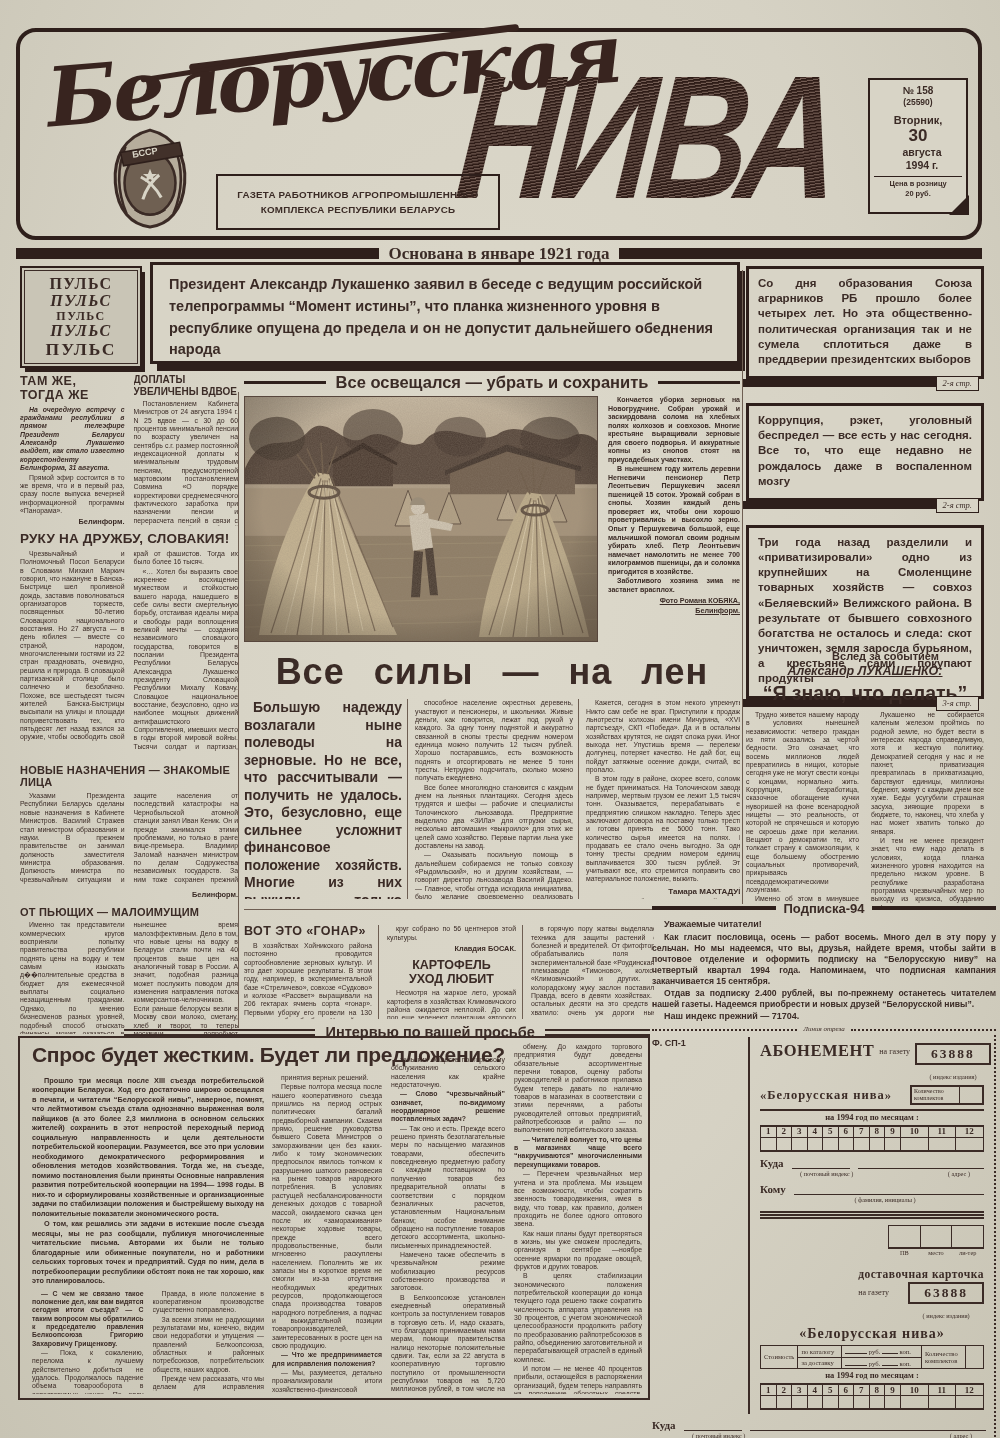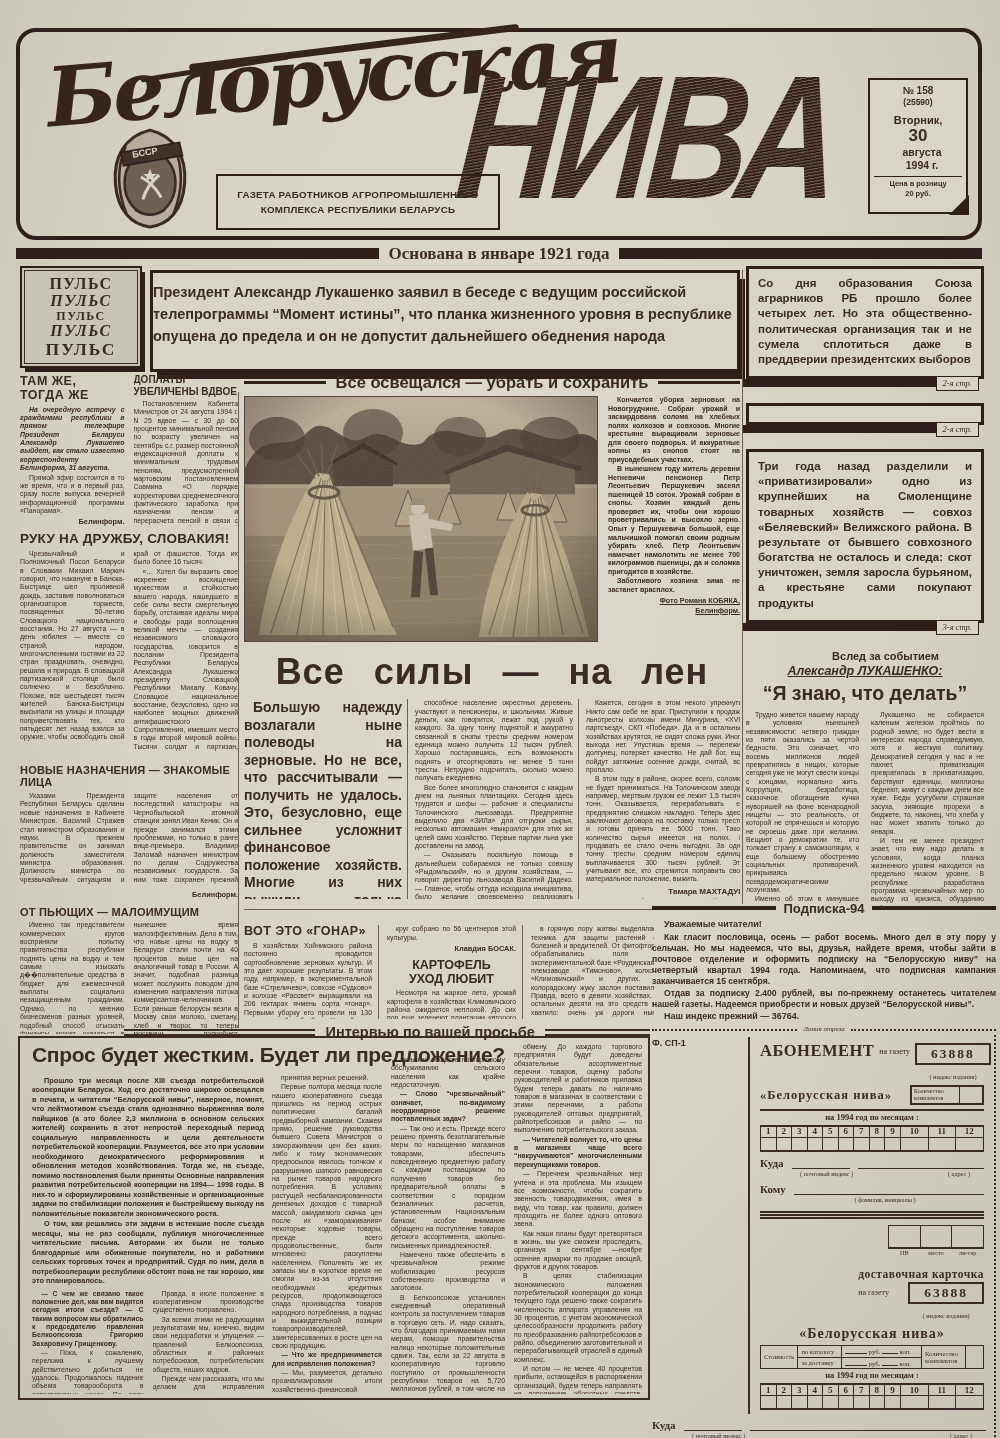--- a/index.html
+++ b/index.html
@@ -47,22 +47,22 @@
   
   #pulse{left:20px;top:266px;width:122px;height:102px;border:2.5px solid var(--ink2);
     background:#c9c5b6;box-shadow:4px 5px 0 -1px var(--ink2), inset 0 0 0 2px #c9c5b6, inset 0 0 0 3px var(--ink);
     display:flex;flex-direction:column;justify-content:center;align-items:center;}
   #pulse div{font:700 16px/1.06 "Liberation Serif",serif;letter-spacing:1.5px;}
   #pulse div:nth-child(2){font-style:italic;}
   #pulse div:nth-child(3){font-size:12px;font-weight:600;}
   #pulse div:nth-child(4){font-style:italic;}
   #pulse div:nth-child(5){font-size:17.5px;letter-spacing:2px;}
   
-  #leadbox{left:150px;top:270px;width:590px;height:102px;border:3px solid var(--ink2);
-    box-shadow:6px 8px 0 -1px var(--ink2);padding:9px 0;background:var(--paper);
+  #leadbox{left:150px;top:262px;width:590px;height:102px;border:3px solid var(--ink2);
+    box-shadow:6px 8px 0 -1px var(--ink2);padding:9px 16px;background:var(--paper);
     font:700 14.5px/1.5 "Liberation Sans",sans-serif;}
   
   #teasers{left:746px;top:266px;width:238px;}
   .tease{position:relative;border:3px solid var(--ink2);background:var(--paper);
     padding:7px 9px 9px;font:700 11.5px/1.32 "Liberation Sans",sans-serif;text-align:justify;}
   .tease::after{content:"";position:absolute;left:-7px;right:3px;bottom:-11px;height:8px;background:var(--ink2);}
   .tease + .tease{margin-top:24px;}
   .ptab{position:absolute;right:2px;bottom:-15px;z-index:2;background:var(--paper);
     border:1px solid var(--ink2);padding:0 6px;font:italic 8.5px/1.5 "Liberation Serif",serif;}
   
@@ -245,20 +245,21 @@
 <div id="leadbox" class="abs">
   <span>Президент Александр Лукашенко заявил в беседе с ведущим российской телепрограммы “Момент истины”, что планка жизненного уровня в республике опущена до предела и он не допустит дальнейшего обеднения народа</span>
 </div>
 
 <div id="teasers" class="abs">
   <div class="tease">
     <span>Со дня образования Союза аграрников РБ прошло более четырех лет. Но эта общественно-политическая организация так и не сумела сплотиться даже в преддверии президентских выборов</span>
     <span class="ptab">2-я стр.</span>
   </div>
   <div class="tease">
+    <span>Коррупция, рэкет, уголовный беспредел — все есть у нас сегодня. Все то, что еще недавно не рождалось даже в воспаленном мозгу</span>
     <span class="ptab">2-я стр.</span>
   </div>
   <div class="tease">
     <span>Три года назад разделили и «приватизировали» одно из крупнейших на Смоленщине товарных хозяйств — совхоз «Беляевский» Велижского района. В результате от бывшего совхозного богатства не осталось и следа: скот уничтожен, земля заросла бурьяном, а крестьяне сами покупают продукты</span>
     <span class="ptab">3-я стр.</span>
   </div>
 </div>
 
 <div id="leftsec" class="abs">
   <div class="lrow">
@@ -491,21 +492,21 @@
 <div id="subscribe" class="abs">
   <div class="subhead">
     <span class="bar"></span>
     <span class="t">Подписка-94</span>
     <span class="bar"></span>
   </div>
   <div class="subtext">
     <p class="salut">Уважаемые читатели!</p>
     <p>Как гласит пословица, осень — работ восемь. Много дел в эту пору у сельчан. Но мы надеемся, что вы, друзья, найдете время, чтобы зайти в почтовое отделение и оформить подписку на “Белорусскую ниву” на четвертый квартал 1994 года. Напоминаем, что подписная кампания заканчивается 15 сентября.</p>
     <p>Отдав за подписку 2.400 рублей, вы по-прежнему останетесь читателем нашей газеты. Надеемся приобрести и новых друзей “Белорусской нивы”.</p>
-    <p class="idxline">Наш индекс прежний — 36764.</p>
+    <p class="idxline">Наш индекс прежний — 71704.</p>
   </div>
   <div class="cutline">
     <span class="dots"></span>
     <span class="cutlabel">Линия отреза</span>
     <span class="dots"></span>
   </div>
   <div class="spform">
     <div class="fcode">Ф. СП-1</div>
     <div class="formbox">
       <div class="abrow">

